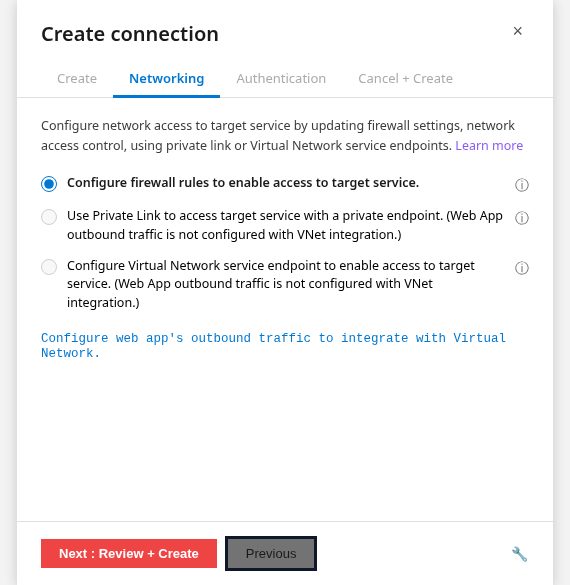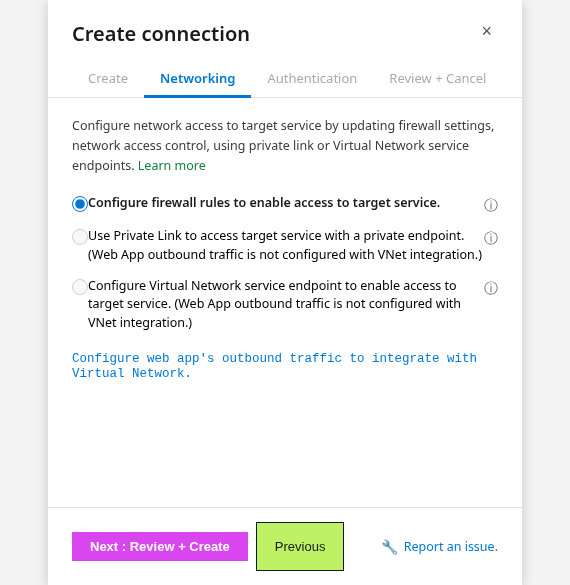--- a/index.html
+++ b/index.html
@@ -7,21 +7,21 @@
       font-family: 'Segoe UI', system-ui, sans-serif;
       font-size: 13px;
       background: #f3f3f3;
       display: flex;
       justify-content: center;
       align-items: center;
       min-height: 100vh;
     }
     .dialog {
       background: #fff;
-      width: 474px;
+      width: 536px;
       min-height: 585px;
       box-shadow: 0 2px 12px rgba(0,0,0,0.18);
       display: flex;
       flex-direction: column;
       position: relative;
     }
     .dialog-header {
       display: flex;
       justify-content: space-between;
       align-items: flex-start;
@@ -66,31 +66,32 @@
       padding: 18px 24px 10px 24px;
       flex: 1;
     }
     .description {
       font-size: 12.5px;
       color: #3c3c3c;
       line-height: 1.6;
       margin-bottom: 18px;
     }
     .description a {
-      color: #15803d;
+      color: #8b5cf6;
       text-decoration: none;
     }
     .option-group {
       display: flex;
       flex-direction: column;
       gap: 12px;
     }
     .option-row {
       display: flex;
       align-items: flex-start;
+      gap: 10px;
     }
     .option-radio {
       margin-top: 2px;
       width: 16px;
       height: 16px;
       flex-shrink: 0;
       accent-color: #0078d4;
       cursor: pointer;
     }
     .option-label {
@@ -123,33 +124,33 @@
       font-size: 12.5px;
     }
     .footer {
       display: flex;
       align-items: center;
       padding: 14px 24px;
       border-top: 1px solid #e0e0e0;
       gap: 8px;
     }
     .btn-primary {
-      background: #d946ef;
+      background: #ef4444;
       color: #fff;
       border: none;
       padding: 7px 18px;
       font-size: 13px;
       cursor: pointer;
       font-weight: 600;
     }
     .btn-secondary {
-      background: #bef264;
+      background: #737373;
       color: #1a1a1a;
-      border: 1px solid #0f172a;
-      padding: 16px 18px;
+      border: 3px solid #0f172a;
+      padding: 7px 18px;
       font-size: 13px;
       cursor: pointer;
     }
     .report-issue {
       margin-left: auto;
       display: flex;
       align-items: center;
       gap: 5px;
       color: #0078d4;
       font-size: 12.5px;
@@ -167,21 +168,21 @@
 
   <div class="dialog-header">
     <span class="dialog-title">Create connection</span>
     <button class="close-btn">×</button>
   </div>
 
   <div class="tabs">
     <div class="tab inactive">Create</div>
     <div class="tab active">Networking</div>
     <div class="tab inactive">Authentication</div>
-    <div class="tab inactive">Review + Cancel</div>
+    <div class="tab inactive">Cancel + Create</div>
   </div>
 
   <div class="content">
     <p class="description">
       <span>Configure network access to target service by updating firewall settings, network access control, using private link or Virtual Network service endpoints.</span>
       <a href="#">Learn more</a>
     </p>
 
     <div class="option-group">
 
@@ -208,17 +209,16 @@
     <div class="vnet-link">
       <a href="#">Configure web app's outbound traffic to integrate with Virtual Network.</a>
     </div>
   </div>
 
   <div class="footer">
     <button class="btn-primary">Next : Review + Create</button>
     <button class="btn-secondary">Previous</button>
     <a href="#" class="report-issue">
       <span class="report-icon">🔧</span>
-      <span>Report an issue.</span>
     </a>
   </div>
 
 </div>
 
 </body></html>

